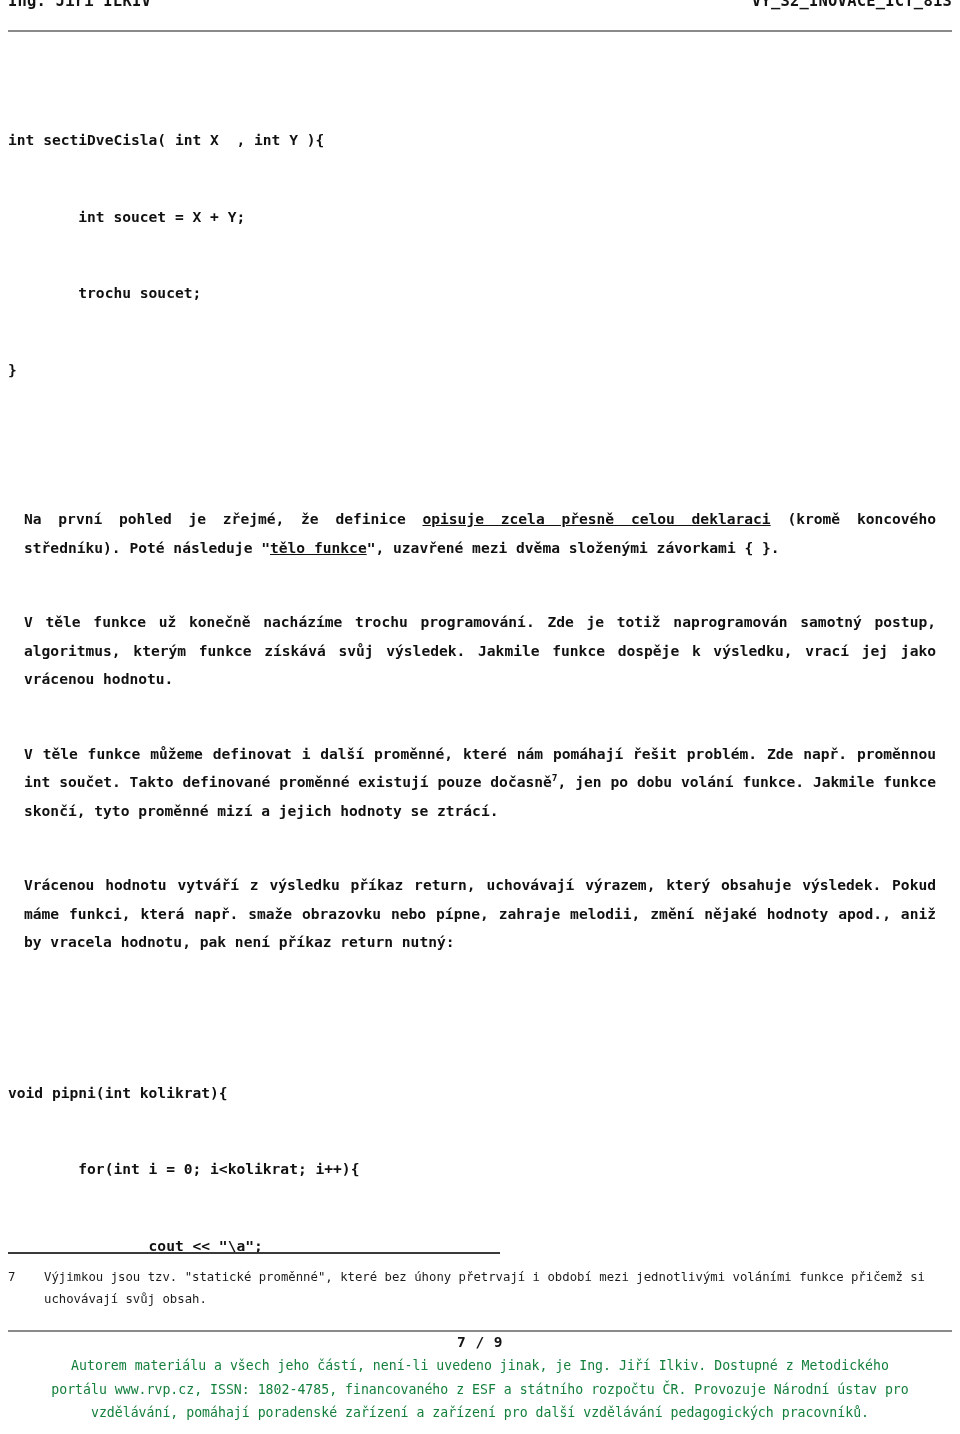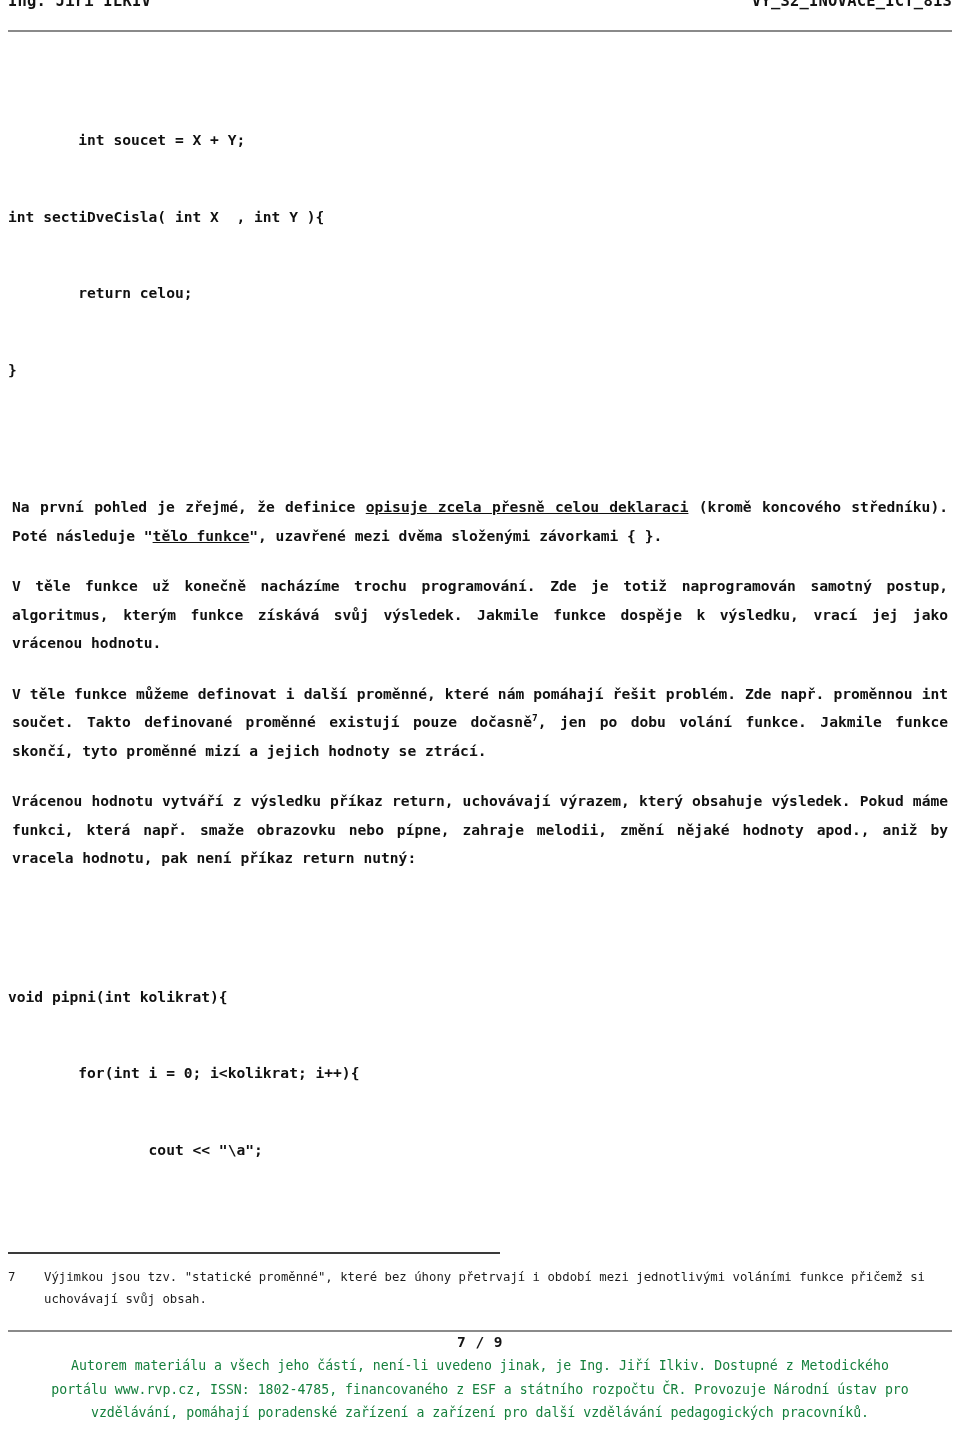--- a/index.html
+++ b/index.html
@@ -53,21 +53,21 @@
   .code-line { white-space: pre; }
 
   .para {
     font-family: "DejaVu Sans Mono", "Liberation Mono", monospace;
     font-size: 14.6px;
     font-weight: bold;
     line-height: 28.5px;
     text-align: justify;
     text-justify: inter-word;
     color: #111111;
-    margin: 4px;
+    margin: 16px;
   }
   .u { text-decoration: underline; }
   sup.fn {
     font-size: 9.5px;
     vertical-align: super;
     line-height: 0;
   }
 
   .spacer-sm { height: 14px; }
   .spacer-md { height: 26px; }
@@ -139,23 +139,23 @@
     <div class="header-left">Ing. Jiří ILKIV</div>
     <div class="header-right">VY_32_INOVACE_ICT_813</div>
   </div>
 
   <div class="content">
 
 
     <div class="spacer-md"></div>
 
     <div class="code-block">
+      <div class="code-line">int sectiDveCisla( int X  , int Y ){</div>
       <div class="code-line">        int soucet = X + Y;</div>
-      <div class="code-line">int sectiDveCisla( int X  , int Y ){</div>
-      <div class="code-line">        return celou;</div>
+      <div class="code-line">        trochu soucet;</div>
       <div class="code-line">}</div>
     </div>
 
     <div class="spacer-xl"></div>
 
     <p class="para"><span>Na první pohled je zřejmé, že definice </span><span class="u">opisuje zcela přesně celou deklaraci</span><span> (kromě koncového středníku). Poté následuje "</span><span class="u">tělo funkce</span><span>", uzavřené  mezi dvěma složenými závorkami { }.</span></p>
 
     <div class="spacer-sm"></div>
 
     <p class="para">V těle funkce už konečně nacházíme trochu programování. Zde je totiž naprogramován samotný postup, algoritmus, kterým funkce získává svůj výsledek. Jakmile funkce dospěje k výsledku, vrací jej jako vrácenou hodnotu.</p>

